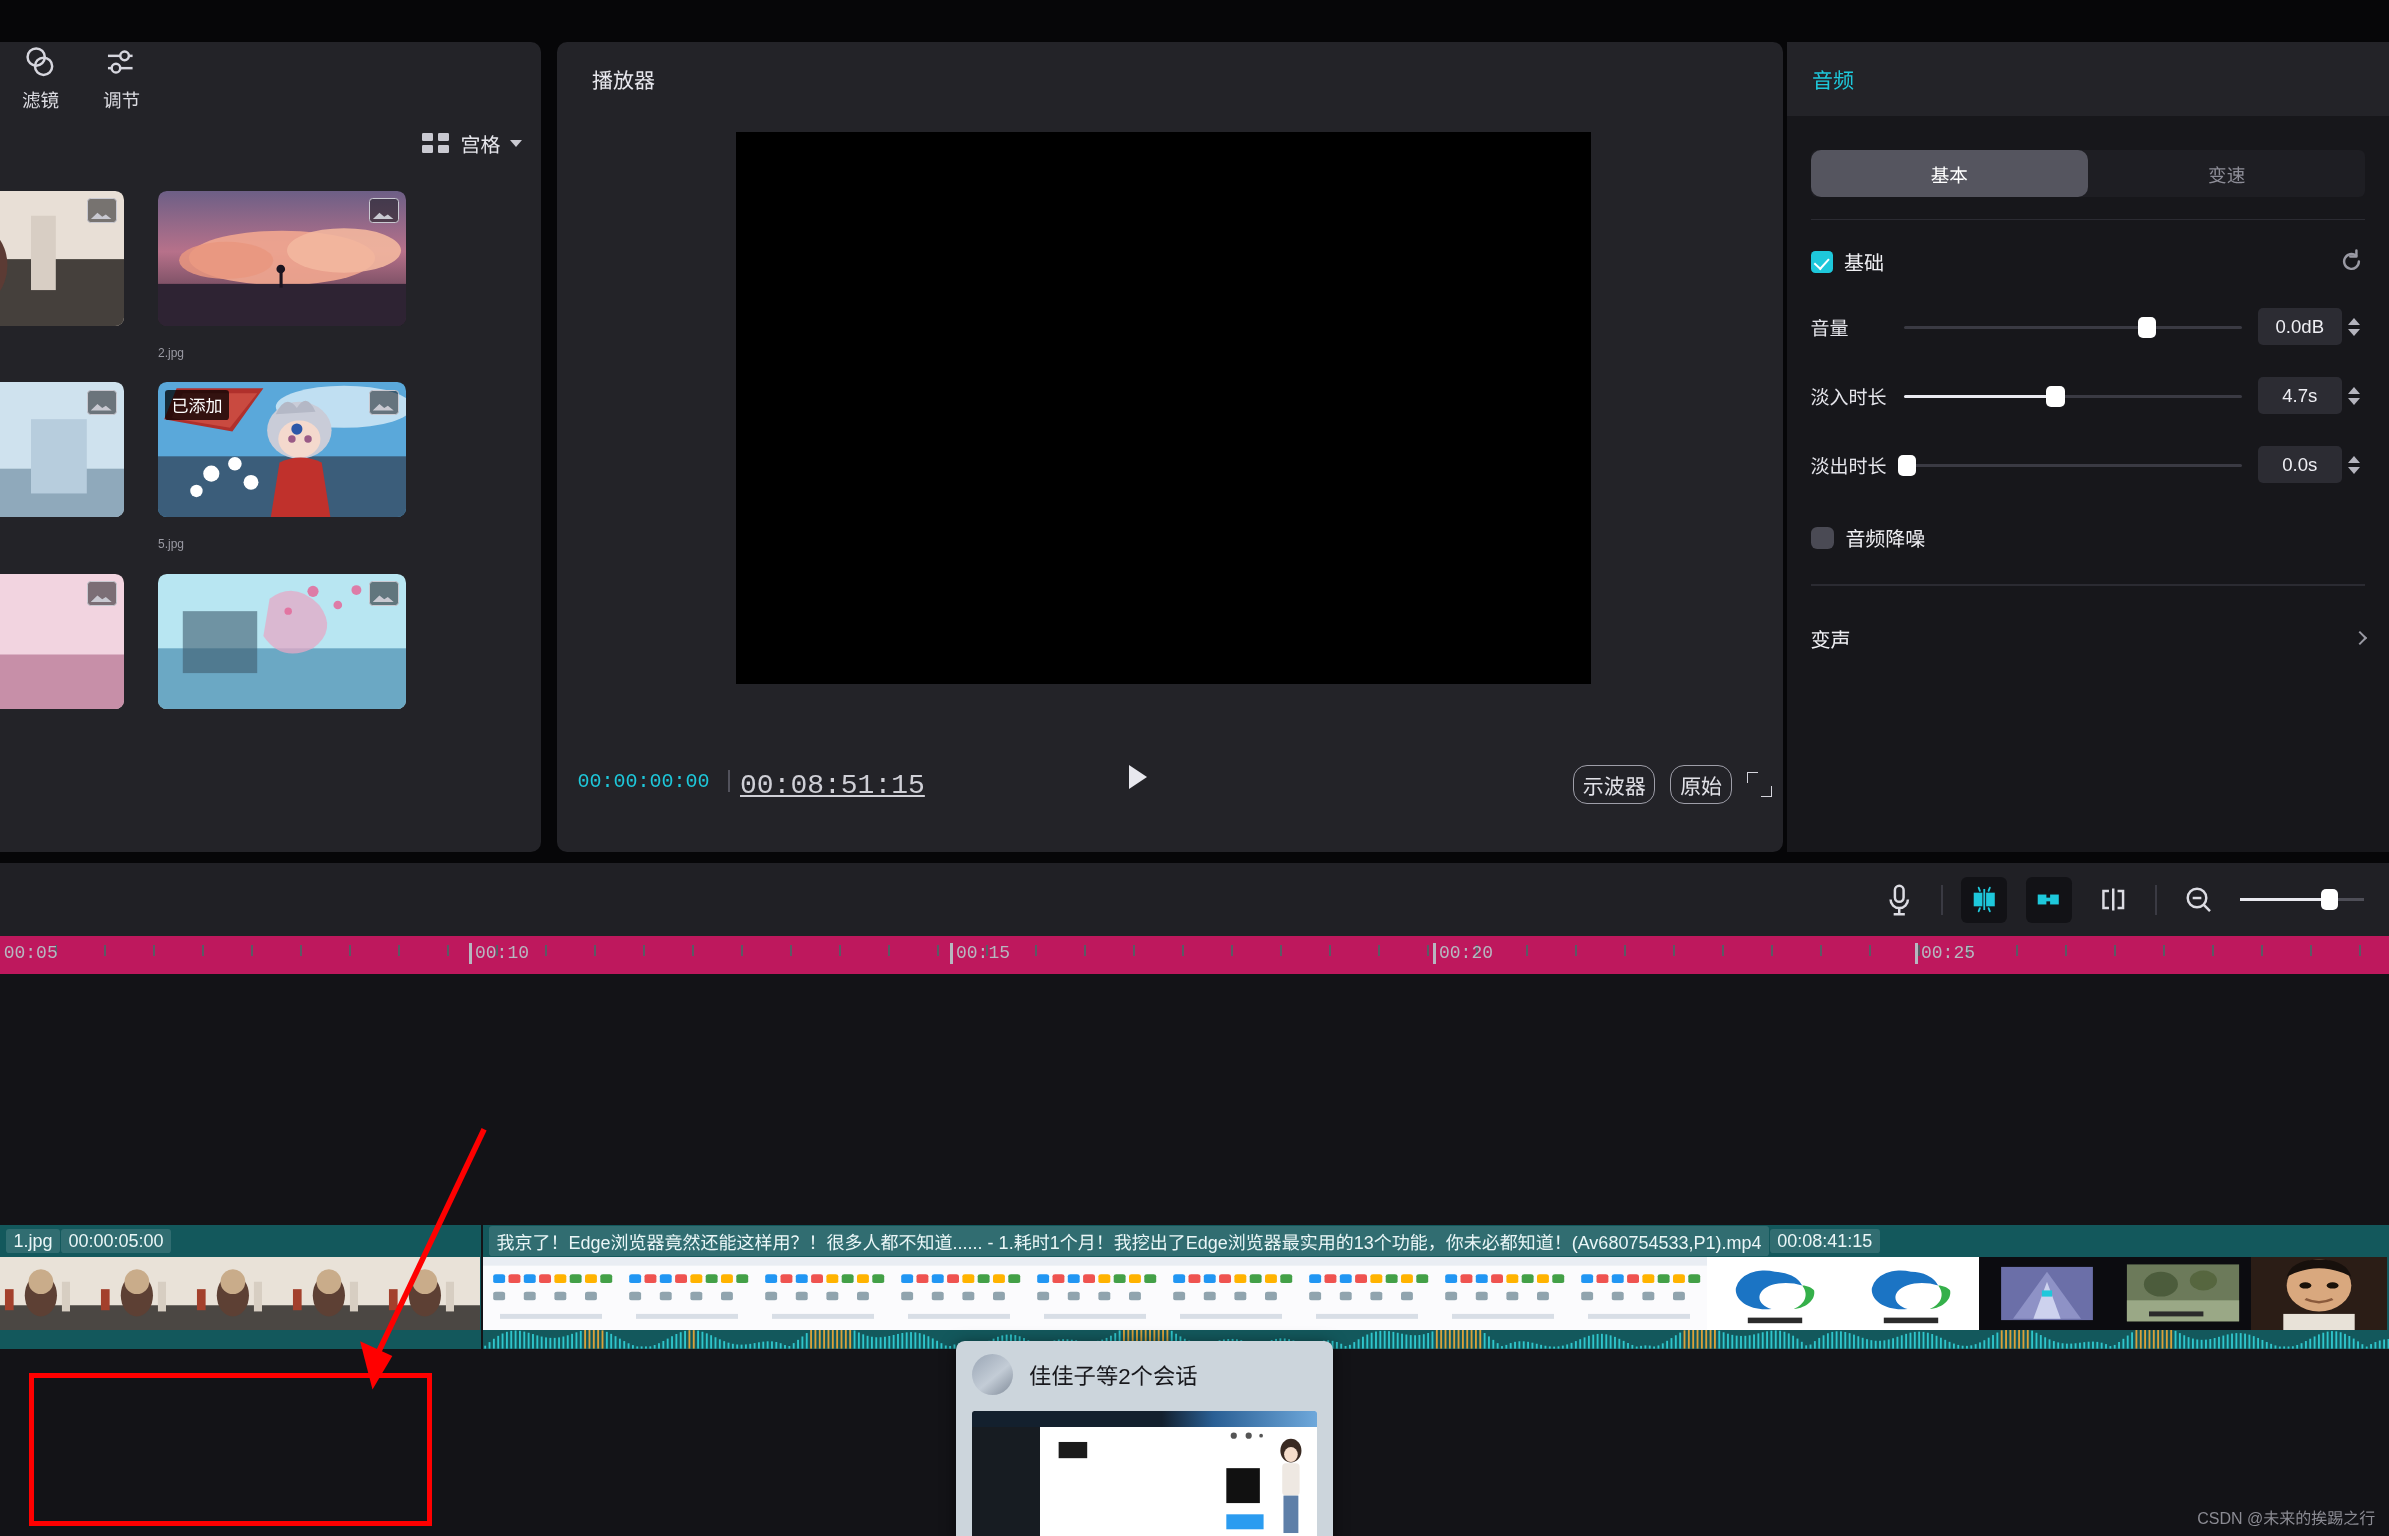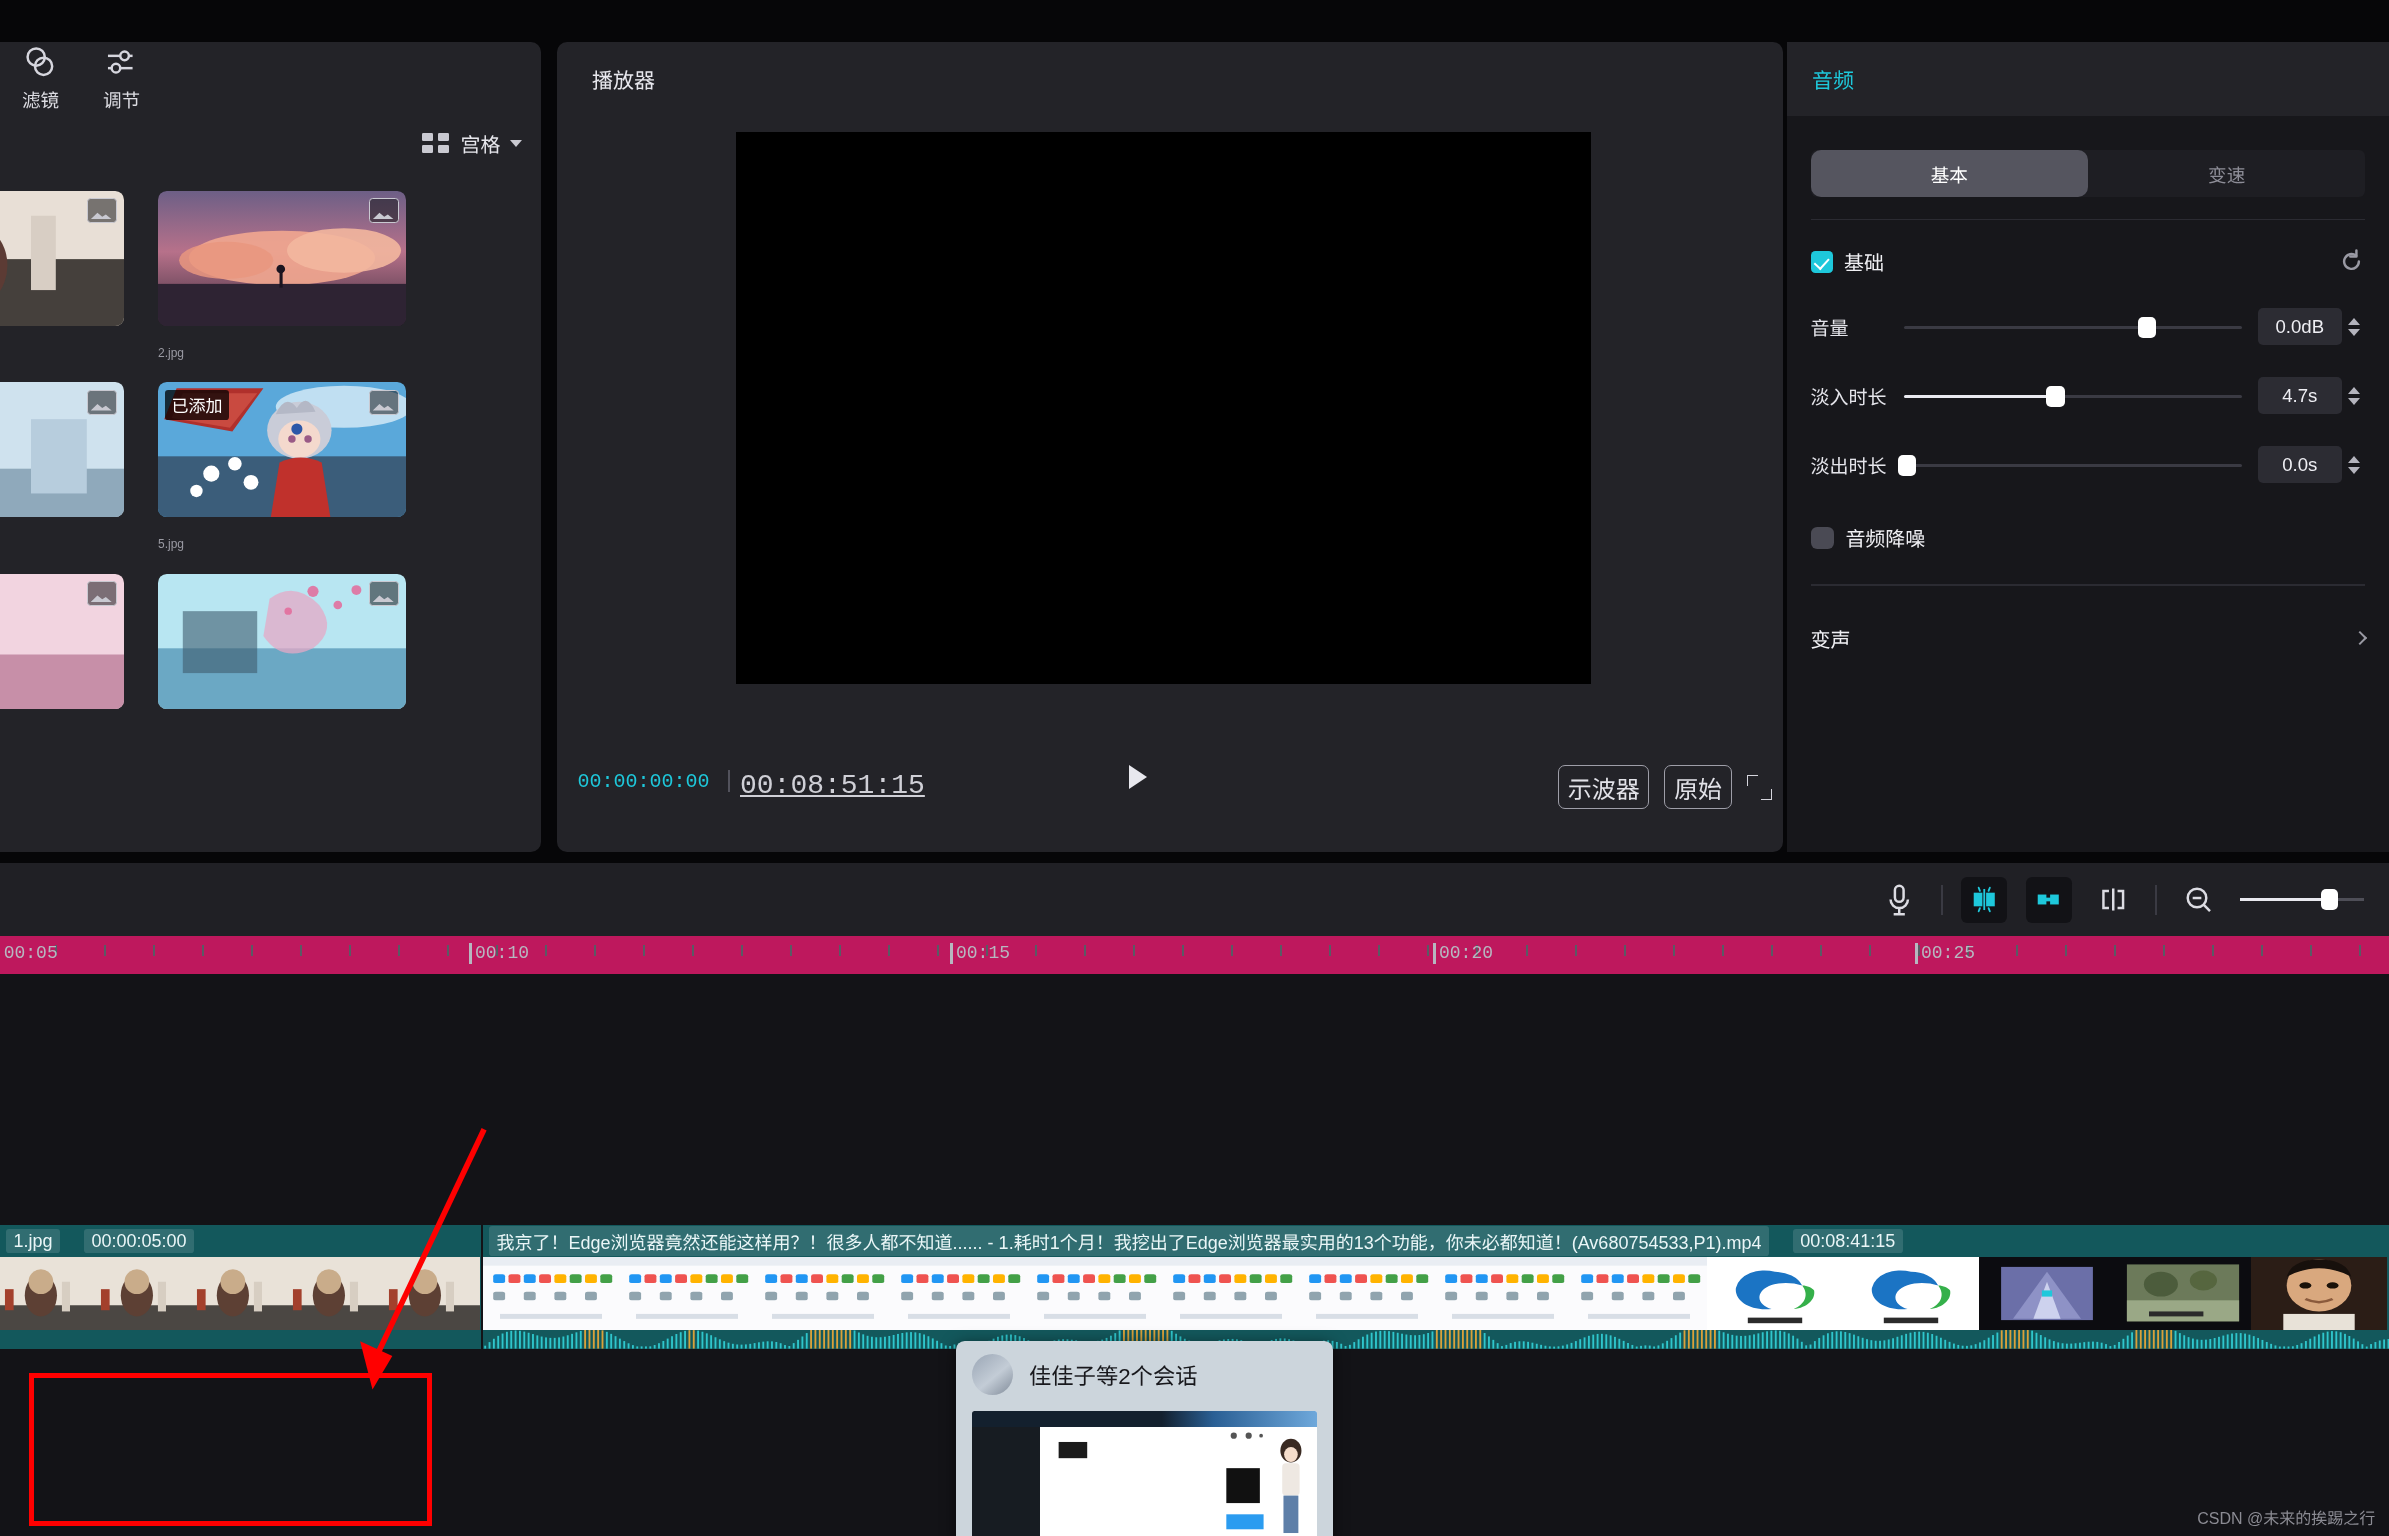--- a/index.html
+++ b/index.html
@@ -74,21 +74,21 @@
   .player-head { height:74px; display:flex; align-items:center; padding-left:35px; }
   .player-title { font-size:21px; color:#e8e8ee; }
   .stage { position:absolute; left:179px; top:90px; width:855px; height:552px; background:#000; }
   .pctl { position:absolute; left:8px; right:0; bottom:36px; height:56px; }
   .tc-cur { position:absolute; left:12.4px; top:10px; font-size:20px; color:#1ec8db; font-family:"Liberation Mono","DejaVu Sans Mono",monospace; }
   .tc-sep { position:absolute; left:163px; top:10px; width:1.9px; height:22.3px; background:#52525c; }
   .tc-tot { position:absolute; left:175px; top:10px; font-size:28px; color:#cfcfd6; font-family:"Liberation Mono","DejaVu Sans Mono",monospace;text-decoration:underline; }
   .playbtn { position:absolute; left:564px; top:5px; width:0;height:0;
     border-left:18.6px solid #e8e8ee;border-top:12.4px solid transparent;border-bottom:12.4px solid transparent; }
   .pright { position:absolute; right:11.2px; top:5px; display:flex; align-items:center; gap:15px; }
-  .obtn { border:1.2px solid #9e9ea8; border-radius:7px; padding:3.7px 8.7px; font-size:24px; color:#e2e2e8; }
+  .obtn { border:1.2px solid #9e9ea8; border-radius:14px; padding:3.7px 8.7px; font-size:21px; color:#e2e2e8; }
   .expand-ico { width:25px;height:25px;position:relative; }
   .expand-ico i{position:absolute;width:11.2px;height:11.2px;border:1.9px solid #d5d5dd;display:block;}
   .expand-ico i:nth-child(1){left:0;top:0;border-right:none;border-bottom:none;}
   .expand-ico i:nth-child(2){right:0;bottom:0;border-left:none;border-top:none;}
 
   
   .audiopanel { position:absolute; left:1787px; top:42px; width:602px; height:810px; background:#17171b; }
   .ap-head { height:74px; background:#232328; display:flex; align-items:center; padding-left:25px; }
   .ap-title { font-size:21px; color:#1ec8db; }
   .seg { margin:34px 23.6px 0 23.6px; height:47px; background:#1e1e23; border-radius:6.2px; display:flex; }
@@ -141,21 +141,21 @@
   
   .tracks { position:absolute; left:0; top:974px; width:2389px; height:562px; background:#131317; }
 
   
   .vtrack { position:absolute; left:0; top:251px; height:124px; }
   .vclip { position:absolute; top:0; height:124px; background:#13585c; overflow:hidden; }
   .vhdr { height:32px; display:flex; align-items:center; gap:0; padding-left:6.2px; position:relative; z-index:3; }
   .clabel { background:rgba(255,255,255,.13); border-radius:3.1px; padding:1.9px 7.4px; font-size:18px; color:#eaf6f7;
             white-space:nowrap; overflow:hidden; }
   .cdur { background:rgba(255,255,255,.13); border-radius:3.1px; padding:1.9px 7.4px; font-size:18px; color:#eaf6f7;
-          margin-left:24px; white-space:nowrap; }
+          margin-left:1px; white-space:nowrap; }
   .filmstrip { position:absolute; left:0; top:32px; right:0; height:73px; display:flex; overflow:hidden; }
   .fs-cell { height:73px; flex:none; }
   .vwave { position:absolute; left:0; right:0; bottom:0; height:18.6px; overflow:hidden; }
 
   
   .atrack { position:absolute; left:0; top:1398px; height:109px; }
 
   
   .annbox { position:absolute; left:29px; top:1373px; width:403px; height:153px; border:5px solid #ff0000;
             pointer-events:none; z-index:40; }

